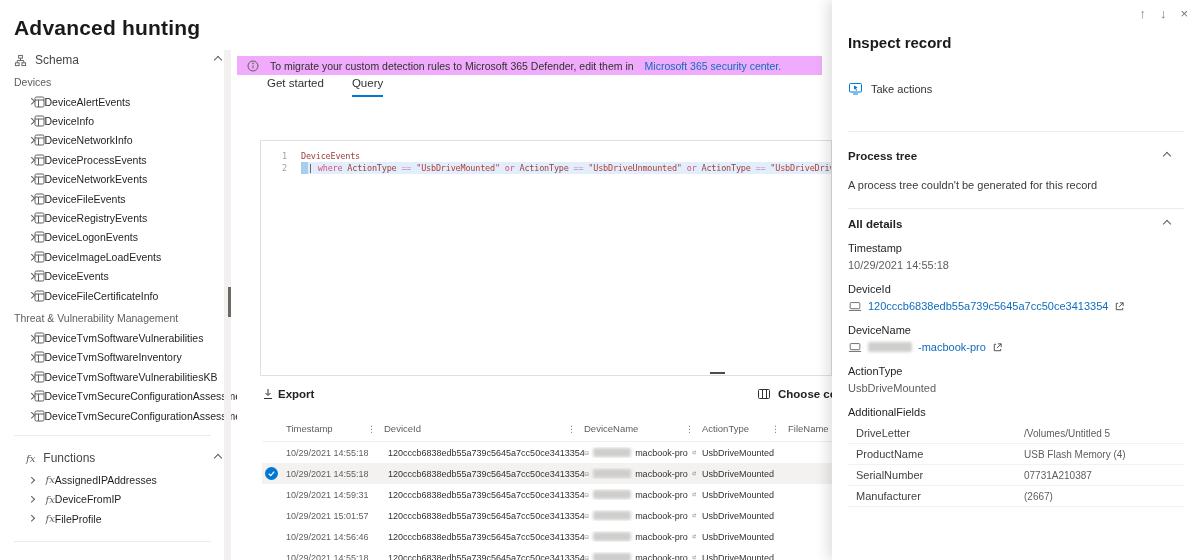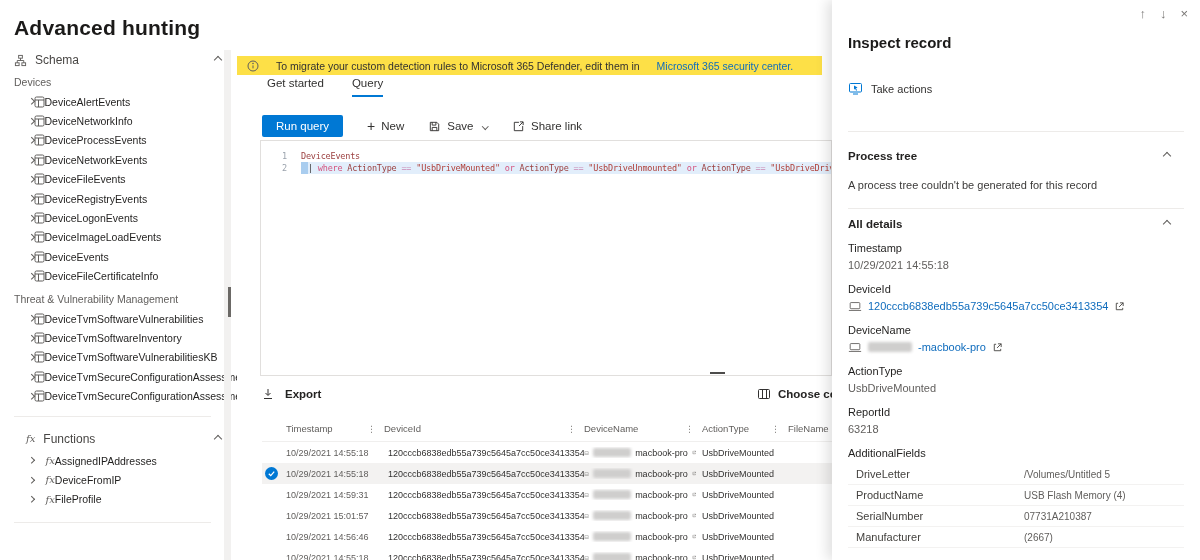--- a/index.html
+++ b/index.html
@@ -22,42 +22,42 @@
   .side-section-label { padding-left:14px; font-size:10.5px; color:#605e5c; height:20px; display:flex; align-items:center; }
   .tree-item { display:flex; align-items:center; gap:0; height:19.4px; padding-left:29px; font-size:10.5px; color:#201f1e; white-space:nowrap; overflow:hidden; cursor:pointer; }
   .tree-item svg { flex:none; }
   .fx-glyph { font-family:"DejaVu Serif",serif; font-style:italic; font-size:10px; color:#605e5c; flex:none;margin-left:12px; }
   .side-divider { border-top:1px solid #edebe9; margin:10px 26px 10px 14px; }
   .side-scroll-track { position:absolute; left:224px; top:50px; width:7px; height:510px; background:#f2f1f0; }
   .side-scroll-thumb { position:absolute; left:228px; top:287px; width:3px; height:30px; background:#6b6966; }
 
   
   .main { position:absolute; left:237px; top:0; width:595px; height:560px; overflow:hidden; background:#fff; }
-  .banner { position:absolute; top:56px; left:0; width:585px; height:19px; background:#fde047; display:flex; align-items:center; gap:17px; padding:0 10px; font-size:10.5px; color:#323130; white-space:nowrap; }
+  .banner { position:absolute; top:56px; left:0; width:585px; height:19px; background:#f0abfc; display:flex; align-items:center; gap:11px; padding:0 10px; font-size:10.5px; color:#323130; white-space:nowrap; }
   .banner a { color:#0f6cbd; text-decoration:none; }
   .tabs { position:absolute; top:77px; left:30px; display:flex; gap:28px; font-size:11.5px; color:#323130; }
   .tab { padding-bottom:6px; cursor:pointer; border-bottom:2px solid transparent; }
   .tab.active { font-weight:400; border-bottom:2px solid #0078d4; }
   .toolbar { position:absolute; top:113px; left:25px; display:flex; align-items:center; gap:24px; height:26px; }
   .btn-primary { background:#0078d4; color:#fff; font-size:11.5px; padding:5px 14px; border:none; border-radius:2px; cursor:pointer; font-family:inherit; }
   .tool-item { display:flex; align-items:center; gap:6px; font-size:11.5px; color:#323130; cursor:pointer; }
   .plus { font-size:14px; font-weight:400; color:#323130; line-height:1; }
 
   .editor { position:absolute; top:140px; left:23px; width:572px; height:236px; border:1px solid #e1dfdd; background:#fff; padding-top:9px; overflow:hidden; }
   .code-line { display:flex; height:12px; line-height:12px; font-family:"DejaVu Sans Mono",monospace; font-size:8.5px; letter-spacing:-.2px; white-space:pre; }
   .gutter { width:40px; text-align:right; padding-right:14px; color:#9aa2ac; flex:none; }
   .code { flex:1; overflow:hidden; white-space:pre; }
   .code-line.selected .code { background:#e2eefb; }
   .sel-block { display:inline-block; width:7px; height:12px; background:#a9cdef; vertical-align:top; }
   .tok-id { color:#9c4141; } .tok-kw { color:#d4537e; } .tok-op { color:#c98ab5; }
   .tok-str { color:#b0403a; } .tok-pun { color:#323130; }
   .resize-dash { position:absolute; top:372px; left:473px; width:15px; border-top:2px solid #4d4c4b; }
 
   .export-bar { position:absolute; top:388px; left:25px; right:0; height:20px; }
-  .export-btn { position:absolute; left:0; top:0; display:flex; align-items:flex-start; gap:11px; font-size:11.5px; font-weight:700; color:#242322; cursor:pointer; }
+  .export-btn { position:absolute; left:0; top:0; display:flex; align-items:flex-start; gap:4px; font-size:11.5px; font-weight:700; color:#242322; cursor:pointer; }
   .choose-cols { position:absolute; left:495px; top:0; display:flex; align-items:center; gap:7px; font-size:11.5px; font-weight:700; color:#242322; white-space:nowrap; cursor:pointer; }
 
   .results { position:absolute; top:416px; left:25px; width:640px; }
   .r-row { display:grid; grid-template-columns:24px 98px 200px 118px 86px 50px; align-items:center; height:21px; font-size:9px; color:#323130; }
   .r-head { height:26px; font-size:9.5px; color:#605e5c; border-bottom:1px solid #f0efee; }
   .hcell { display:flex; align-items:center; justify-content:space-between; padding-right:8px; height:100%; }
   .kebab { color:#8a8886; font-size:9px; cursor:pointer; }
   .r-row.selected { background:#f3f2f1; }
   .cell { display:flex; align-items:center; gap:4px; overflow:hidden; white-space:nowrap; padding-right:6px; }
   .cell-ts { color:#605e5c; }
@@ -115,20 +115,28 @@
             <path d="M1 4h9M4.5 4v7" fill="none" stroke="#605e5c"></path>
           </svg>
           <span>DeviceAlertEvents</span>
         </div>
         <div class="tree-item">
           <span class="chev right small"></span>
           <svg width="11" height="12" viewBox="0 0 11 12">
             <rect x="1" y="1" width="9" height="10" rx="1.5" fill="none" stroke="#605e5c"></rect>
             <path d="M1 4h9M4.5 4v7" fill="none" stroke="#605e5c"></path>
           </svg>
+          <span>DeviceInfo</span>
+        </div>
+        <div class="tree-item">
+          <span class="chev right small"></span>
+          <svg width="11" height="12" viewBox="0 0 11 12">
+            <rect x="1" y="1" width="9" height="10" rx="1.5" fill="none" stroke="#605e5c"></rect>
+            <path d="M1 4h9M4.5 4v7" fill="none" stroke="#605e5c"></path>
+          </svg>
           <span>DeviceNetworkInfo</span>
         </div>
         <div class="tree-item">
           <span class="chev right small"></span>
           <svg width="11" height="12" viewBox="0 0 11 12">
             <rect x="1" y="1" width="9" height="10" rx="1.5" fill="none" stroke="#605e5c"></rect>
             <path d="M1 4h9M4.5 4v7" fill="none" stroke="#605e5c"></path>
           </svg>
           <span>DeviceProcessEvents</span>
         </div>
@@ -279,42 +287,20 @@
         </svg>
       <span>To migrate your custom detection rules to Microsoft 365 Defender, edit them in</span>
       <a href="#">Microsoft 365 security center.</a>
     </div>
 
     <div class="tabs">
       <div class="tab">Get started</div>
       <div class="tab active">Query</div>
     </div>
 
-    <div class="toolbar">
-      <button class="btn-primary">Run query</button>
-      <div class="tool-item">
-        <span class="plus">+</span>
-        <span>New</span>
-      </div>
-      <div class="tool-item">
-        <svg width="13" height="13" viewBox="0 0 14 14">
-            <path d="M2.5 2.5h7l2 2v7h-9z" fill="none" stroke="#323130"></path>
-            <path d="M4.5 2.5v3h4v-3M4.5 11.5V8h5v3.5" fill="none" stroke="#323130"></path>
-          </svg>
-        <span>Save</span>
-        <span class="chev down small" style="margin-left:4px"></span>
-      </div>
-      <div class="tool-item">
-        <svg width="13" height="13" viewBox="0 0 14 14">
-            <path d="M11.5 6.5v5h-9v-9h5" fill="none" stroke="#323130"></path>
-            <path d="M8.5 2H12v3.5M11.8 2.2 7.5 6.5" fill="none" stroke="#323130"></path>
-          </svg>
-        <span>Share link</span>
-      </div>
-    </div>
 
     <div class="editor">
       <div class="code-line">
         <span class="gutter">1</span>
         <span class="code"><span class="tok-id">DeviceEvents</span></span>
       </div>
       <div class="code-line selected">
         <span class="gutter">2</span>
         <span class="sel-block"></span>
         <span class="code"><span class="tok-pun">| </span><span class="tok-kw">where </span><span class="tok-id">ActionType </span><span class="tok-op">== </span><span class="tok-str">"UsbDriveMounted" </span><span class="tok-kw">or </span><span class="tok-id">ActionType </span><span class="tok-op">== </span><span class="tok-str">"UsbDriveUnmounted" </span><span class="tok-kw">or </span><span class="tok-id">ActionType </span><span class="tok-op">== </span><span class="tok-str">"UsbDriveDriveLetterChanged"</span></span>
@@ -627,24 +613,20 @@
               <path d="M6.5 2H10v3.5M10 2 5.5 6.5" fill="none" stroke="#484644"></path>
             </svg>
         </div>
       </div>
 
       <div class="f-block">
         <div class="f-label">ActionType</div>
         <div class="f-value">UsbDriveMounted</div>
       </div>
 
-      <div class="f-block">
-        <div class="f-label">ReportId</div>
-        <div class="f-value">63218</div>
-      </div>
 
       <div class="f-block">
         <div class="f-label">AdditionalFields</div>
         <div class="af-rows">
 
         <div class="af-row">
               <div class="af-key">DriveLetter</div>
               <div class="af-val">/Volumes/Untitled 5</div>
             </div>
             <div class="af-row">

